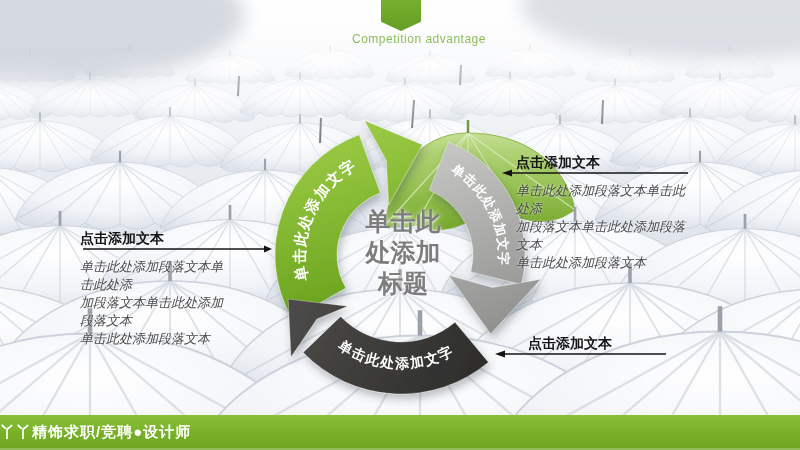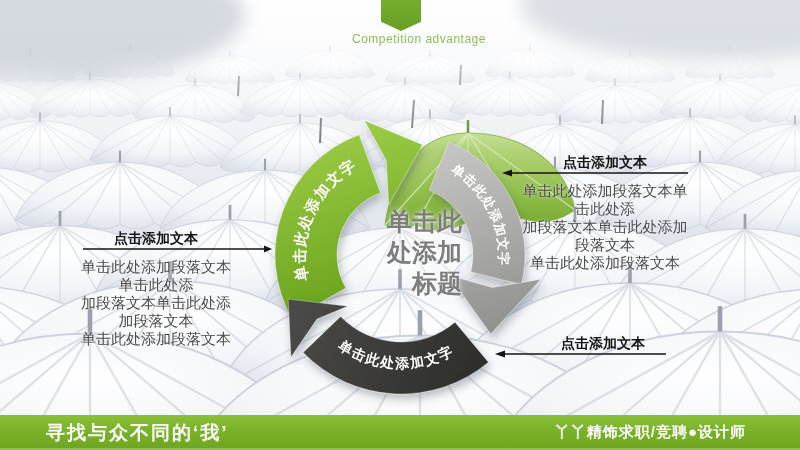--- a/index.html
+++ b/index.html
@@ -19,30 +19,30 @@
     clip-path:polygon(0 0,100% 0,100% 70%,50% 100%,0 70%);
   }
   .header{position:absolute;left:0;top:30px;width:800px;text-align:center;}
   .title{font-size:22px;font-weight:bold;color:#63a41b;letter-spacing:3px;}
   .subtitle{font-size:12px;color:#8dbd58;margin-top:2px;letter-spacing:0.5px;margin-left:38px;}
 
   
   .center-title{
     position:absolute;left:344px;top:206px;width:118px;
     font-size:25px;line-height:31px;font-weight:bold;color:#7d7d7d;
-    text-align:right;white-space:pre-line;
+    text-align:center;white-space:pre-line;
     text-shadow:0 1px 2px rgba(255,255,255,.95),0 0 6px rgba(255,255,255,.7);
   }
 
   
-  .callout{position:absolute;text-align:center;}
+  .callout{position:absolute;text-align:left;}
   .callout .heading{font-size:14px;font-weight:bold;color:#151515;height:20px;line-height:18px;}
   .callout .body{
-    margin-top:9px;font-size:15px;line-height:18px;color:#4b4b4b;
-    white-space:pre-line;text-shadow:0 0 3px rgba(255,255,255,.8);
+    margin-top:9px;font-size:13px;line-height:18px;color:#4b4b4b;
+    white-space:pre-line;text-shadow:0 0 3px rgba(255,255,255,.8);font-style:italic;
   }
   #c-left{left:80px;top:229px;width:152px;}
   #c-topright{left:516px;top:153px;width:178px;}
   #c-bottomright{left:528px;top:334px;width:150px;}
 
   
   .footer{
     position:absolute;left:0;top:415px;width:800px;height:35px;
     background:linear-gradient(180deg,#88c037 0%,#77b026 55%,#6ea522 100%);
     box-shadow:inset 0 -2px 0 rgba(255,255,255,.25);
@@ -220,17 +220,16 @@
     <div class="heading">点击添加文本</div>
     <div class="body">单击此处添加段落文本单击此处添
 加段落文本单击此处添加段落文本
 单击此处添加段落文本</div>
   </div>
   <div class="callout" id="c-bottomright">
     <div class="heading">点击添加文本</div>
   </div>
 
   <div class="footer">
-    <div class="footer-left">寻找与众不同的‘我’</div>
     <div class="footer-right">丫丫精饰求职/竞聘●设计师</div>
   </div>
 
 </div>
 
 </body></html>

